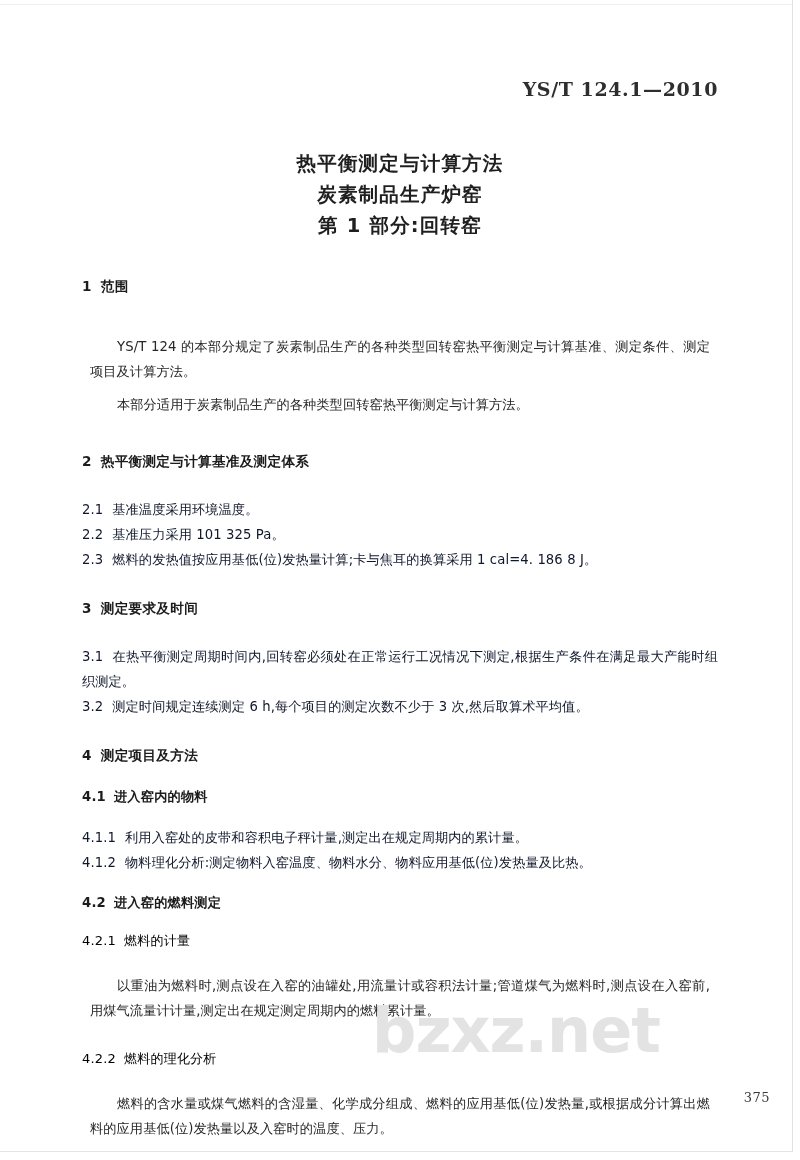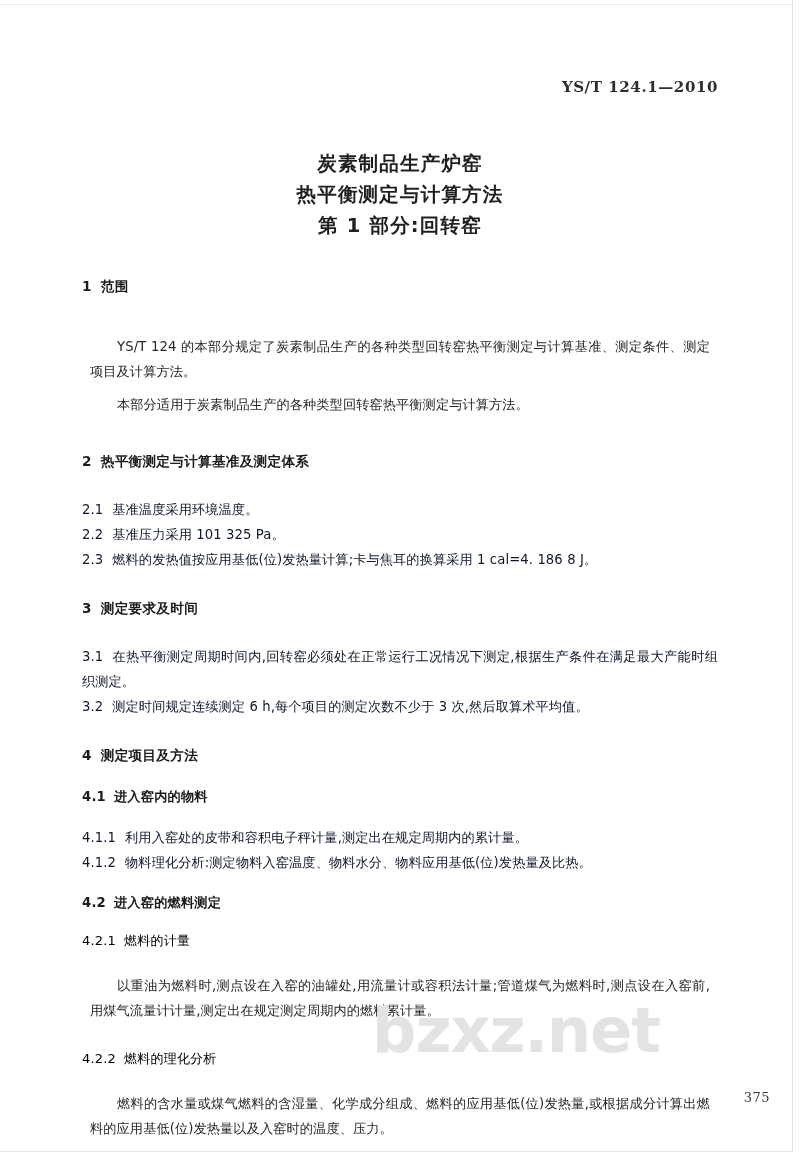--- a/index.html
+++ b/index.html
@@ -50,21 +50,21 @@
     top: 0;
     width: 636px;
   }
 
   
   .doc-header {
     position: absolute;
     right: 0px;
     top: 78px;
     font-family: "DejaVu Serif", "Liberation Serif", serif;
-    font-size: 15px;
+    font-size: 19px;
     font-weight: 700;
     letter-spacing: 0.6px;
     color: #2e2e2e;
     white-space: nowrap;
   }
 
   
   .title-block {
     position: absolute;
     left: 0;
@@ -183,22 +183,22 @@
 
   <div class="scan-edge-top"></div>
   <div class="scan-edge-right"></div>
   <div class="scan-edge-bottom"></div>
 
   <div class="content">
 
     <div class="doc-header">YS/T  124.1—2010</div>
 
     <div class="title-block">
+      <div class="title-line">热平衡测定与计算方法</div>
       <div class="title-line">炭素制品生产炉窑</div>
-      <div class="title-line">热平衡测定与计算方法</div>
       <div class="title-line">第 1 部分:回转窑</div>
     </div>
 
     <div class="body-flow">
 
       <div class="h1">
         <span class="num">1</span><span>范围</span>
       </div>
       <div class="sp-30"></div>
       <p class="para indent">YS/T 124 的本部分规定了炭素制品生产的各种类型回转窑热平衡测定与计算基准、测定条件、测定项目及计算方法。</p>

